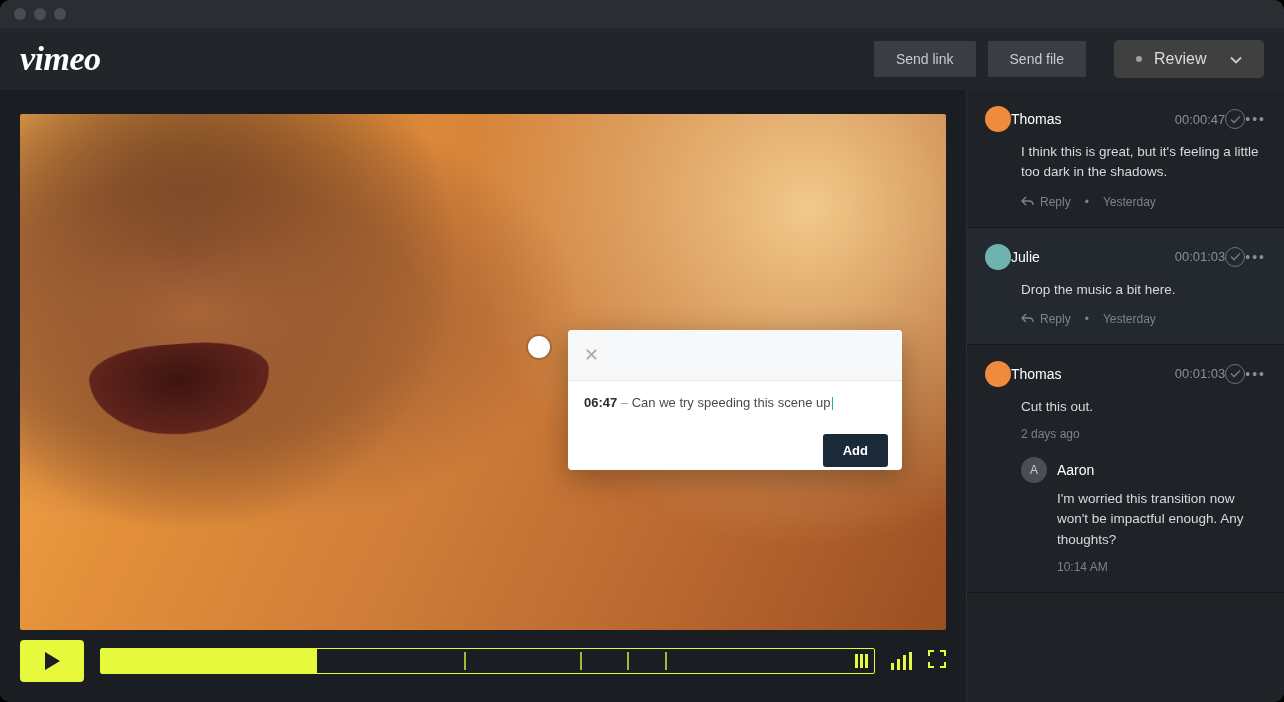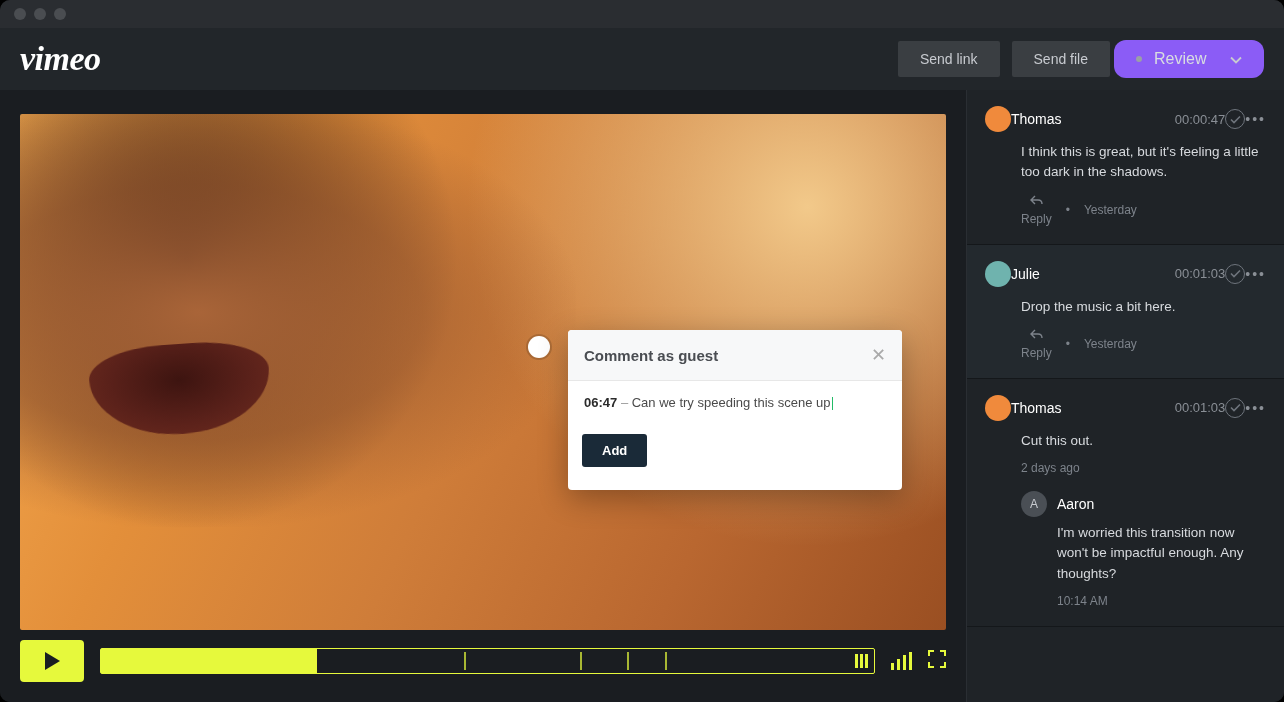--- a/index.html
+++ b/index.html
@@ -8,21 +8,21 @@
 
   
   .titlebar { height: 28px; background: #2a2d31; display: flex; align-items: center; padding-left: 14px; gap: 8px; }
   .traffic { width: 12px; height: 12px; border-radius: 50%; background: #4a4d51; }
 
   
   .header { height: 62px; background: #22262a; display: flex; align-items: center; padding: 0 20px; }
   .logo-text { font-family: Georgia, 'Times New Roman', serif; font-style: italic; font-weight: 600; font-size: 34px; color: #fff; letter-spacing: -0.5px; }
   .header-spacer { flex: 1; }
   .hdr-btn { background: #3a3e42; color: #c8cbd0; border: none; padding: 10px 22px; margin-left: 12px; font-size: 14px; border-radius: 2px; cursor: pointer; }
-  .review-select { background: #8b5cf6; color: #d8dde0; padding: 10px 22px; margin-left: 4px; border-radius: 12px; display: flex; align-items: center; cursor: pointer; min-width: 150px; }
+  .review-select { background: #404040; color: #d8dde0; padding: 10px 22px; margin-left: 28px; border-radius: 5px; display: flex; align-items: center; cursor: pointer; min-width: 150px; }
   .review-dot { width: 6px; height: 6px; border-radius: 50%; background: #9aa0a6; margin-right: 12px; }
   .review-text { flex:1; }
   .chev { margin-left: 14px; }
 
   
   .content { flex: 1; display: flex; }
   .stage { flex: 1; position: relative; padding: 24px 20px 20px 20px; display: flex; flex-direction: column; background: #1a1d21; }
   .video { flex: 1; position: relative; border-radius: 2px; overflow: hidden;
            background:
              radial-gradient(circle at 18% 28%, #3a1f12 0%, transparent 32%),
@@ -41,21 +41,21 @@
   .guest-pop { position:absolute; left:548px; top:216px; width:334px; background:#fff; border-radius:4px; box-shadow:0 8px 30px rgba(0,0,0,0.3); color:#333; overflow:hidden; }
   .guest-pop-hdr { display:flex; align-items:center; padding:14px 16px; border-bottom:1px solid #e7e7e7; background:#f7f8f9; }
   .guest-pop-title { font-weight:600; color:#4a4d52; font-size:15px; flex:1; }
   .guest-close { color:#aaa; cursor:pointer; font-size:18px; }
   .guest-body { padding:14px 16px 12px; }
   .guest-line { font-size:13px; color:#333; }
   .guest-ts { font-weight:700; color:#2b2b2b; }
   .guest-dash { color:#999; }
   .guest-txt { color:#4a4a4a; }
   .caret { display:inline-block; width:1px; height:13px; background:#2b6; vertical-align:middle; margin-left:2px; }
-  .guest-actions { display:flex; justify-content:flex-start; padding:12px 14px 23px; }
+  .guest-actions { display:flex; justify-content:flex-end; padding:12px 14px 3px; }
   .add-btn { background:#1a2a38; color:#fff; border:none; padding:9px 20px; border-radius:3px; font-size:13px; font-weight:600; cursor:pointer; }
 
   
   .controls { height:42px; display:flex; align-items:center; gap:16px; margin-top:10px; }
   .play { width:64px; height:42px; background:#e6f93c; border-radius:4px; display:flex; align-items:center; justify-content:center; cursor:pointer; }
   .play svg { fill:#1a1d21; }
   .timeline { flex:1; height:26px; border:1px solid #e6f93c; border-radius:2px; position:relative; display:flex; align-items:center; padding:0 6px; }
   .prog { position:absolute; left:0; top:0; bottom:0; width:28%; background:#e6f93c; }
   .tlmark { position:absolute; top:3px; bottom:3px; width:2px; background:rgba(230,249,60,0.7); }
   .tlend { position:absolute; right:6px; top:5px; bottom:5px; display:flex; gap:2px; }
@@ -69,21 +69,21 @@
   .cmt { padding:16px 18px 18px; border-bottom:1px solid #14171a; }
   .cmt.sel { background:#23292e; }
   .cmt-row { display:flex; align-items:center; }
   .cmt-av { width:26px; height:26px; border-radius:50%; flex-shrink:0; }
   .cmt-name { color:#fff; font-size:14px; flex:1; }
   .cmt-ts { color:#8a8f96; font-size:13px; }
   .cmt-chk { width:20px; height:20px; border:1.5px solid #6e747c; border-radius:50%; display:flex; align-items:center; justify-content:center; cursor:pointer; }
   .cmt-more { color:#8a8f96; cursor:pointer; letter-spacing:2px; font-size:14px; }
   .cmt-text { margin:10px 0 0 36px; color:#d7dade; font-size:13.5px; line-height:1.5; }
   .cmt-meta { margin:12px 0 0 36px; display:flex; gap:14px; align-items:center; color:#7d838b; font-size:12px; }
-  .reply-icn { display:inline-flex; align-items:center; gap:6px; cursor:pointer;flex-direction:column; }
+  .reply-icn { display:inline-flex; align-items:center; gap:6px; cursor:pointer; }
   .cmt-age { margin:10px 0 0 36px; color:#7d838b; font-size:12px; }
   .nested { margin:16px 0 0 36px; }
   .nested .cmt-row { gap:10px; }
   .nested .cmt-av { width:26px; height:26px; background:#4a4f55; display:flex; align-items:center; justify-content:center; font-size:12px; color:#c8cbd0; }
   .nested .cmt-text { margin-left:36px; margin-top:6px; }
   .nested .cmt-age { margin-left:36px; }
 </style>
 </head>
 <body>
 
@@ -115,21 +115,20 @@
 
     <div class="stage">
       <div class="video">
         <div class="face-shade"></div>
         <div class="lips"></div>
 
         <div class="marker" style="left:508px; top:222px;"></div>
 
         <div class="guest-pop">
           <div class="guest-pop-hdr">
-            <div class="guest-pop-title">Comment as guest</div>
             <div class="guest-close">✕</div>
           </div>
           <div class="guest-body">
             <div class="guest-line">
               <span class="guest-ts">06:47</span>
               <span class="guest-dash">–</span>
               <span class="guest-txt">Can we try speeding this scene up</span><span class="caret"></span>
             </div>
           </div>
           <div class="guest-actions">

